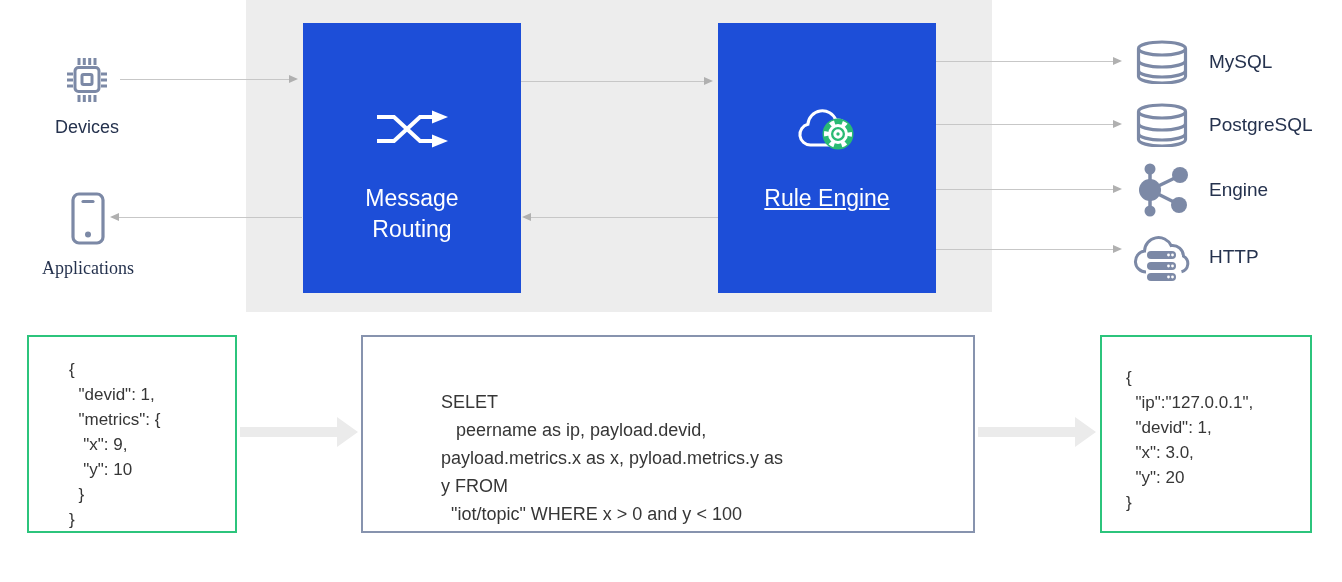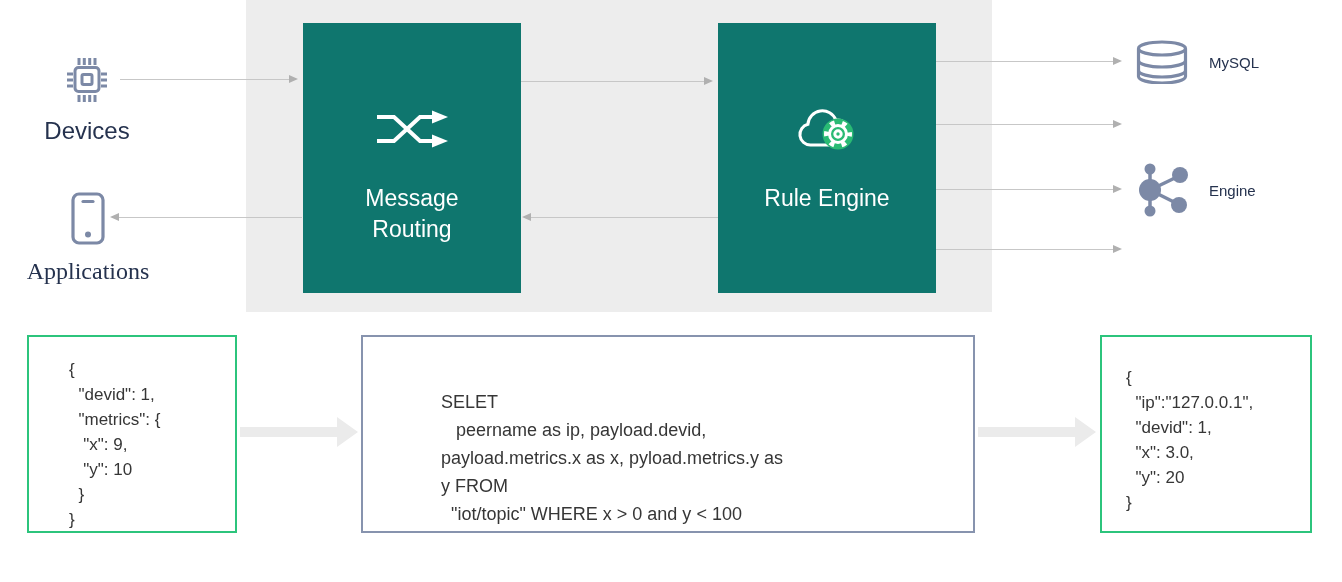--- a/index.html
+++ b/index.html
@@ -1,37 +1,37 @@
 <!DOCTYPE html>
 <html><head>
 <meta charset="utf-8">
 <style>
   html,body{margin:0;padding:0;background:#fff;}
   .canvas{position:relative;width:1342px;height:582px;background:#fff;overflow:hidden;
           font-family:"Liberation Sans","DejaVu Sans",sans-serif;}
   .band{position:absolute;left:246px;top:0;width:746px;height:312px;background:#ededed;}
 
   
-  .node{position:absolute;top:23px;width:218px;height:270px;background:#0f766e;color:#fff;text-align:center;}
-  .node.mr{left:303px;} .node.re{left:718px;}
+  .node{position:absolute;top:23px;width:218px;height:270px;background:#1d4ed8;color:#fff;text-align:center;}
+  .node.mr{left:303px;} .node.re{left:718px;text-decoration:underline;}
   .node-icon{display:flex;justify-content:center;align-items:center;height:56px;margin-top:78px;}
   .node-label{margin-top:26px;font-size:23px;line-height:31px;white-space:pre-line;font-weight:400;}
 
   
   .endpoint{position:absolute;text-align:center;}
   .endpoint.devices{left:39px;top:54px;width:96px;}
   .endpoint.apps{left:16px;top:192px;width:144px;font-family:Liberation Serif, serif;}
   .endpoint svg{display:block;margin:0 auto;}
-  .ep-label{margin-top:11px;font-size:24px;color:#25324e;}
+  .ep-label{margin-top:11px;font-size:18px;color:#25324e;}
   .endpoint.apps .ep-label{margin-top:13px;}
 
   
   .sink{position:absolute;left:1130px;height:62px;display:flex;align-items:center;}
   .sink-icon{width:64px;display:flex;justify-content:center;align-items:center;}
-  .sink-label{margin-left:15px;font-size:15px;color:#25324e;}
+  .sink-label{margin-left:15px;font-size:19px;color:#25324e;}
 
   
   .flow-arrow{position:absolute;height:0;border-top:1.5px solid #c7c7c7;}
   .flow-arrow.right::after{content:"";position:absolute;right:-2px;top:-5px;width:0;height:0;
     border-left:9px solid #b0b0b0;border-top:4.5px solid transparent;border-bottom:4.5px solid transparent;}
   .flow-arrow.left::before{content:"";position:absolute;left:-2px;top:-5px;width:0;height:0;
     border-right:9px solid #b0b0b0;border-top:4.5px solid transparent;border-bottom:4.5px solid transparent;}
 
   
   .big-arrow{position:absolute;top:427px;width:97px;height:10px;background:#ebebeb;}
@@ -124,20 +124,33 @@
           <ellipse cx="27" cy="8.5" rx="23.5" ry="6.5"></ellipse>
           <path d="M3.5 8.5 V36.5 A23.5 6.5 0 0 0 50.5 36.5 V8.5"></path>
           <path d="M3.5 20.5 A23.5 6.5 0 0 0 50.5 20.5"></path>
           <path d="M3.5 30.5 A23.5 6.5 0 0 0 50.5 30.5"></path>
         </g>
       </svg>
     </span>
     <span class="sink-label">MySQL</span>
   </div>
 
+  <div class="sink" style="top:94px;">
+    <span class="sink-icon">
+      <svg width="54" height="44" viewBox="0 0 54 44">
+        <g fill="none" stroke="#7c89a6" stroke-width="3.2">
+          <ellipse cx="27" cy="8.5" rx="23.5" ry="6.5"></ellipse>
+          <path d="M3.5 8.5 V36.5 A23.5 6.5 0 0 0 50.5 36.5 V8.5"></path>
+          <path d="M3.5 20.5 A23.5 6.5 0 0 0 50.5 20.5"></path>
+          <path d="M3.5 30.5 A23.5 6.5 0 0 0 50.5 30.5"></path>
+        </g>
+      </svg>
+    </span>
+    <span class="sink-label">PostgreSQL</span>
+  </div>
 
   <div class="sink" style="top:159px;">
     <span class="sink-icon">
       <svg width="62" height="58" viewBox="0 0 62 58">
         <g stroke="#7c89a6" stroke-width="3.5">
           <line x1="19" y1="29" x2="19" y2="9"></line>
           <line x1="19" y1="29" x2="19" y2="49"></line>
           <line x1="19" y1="29" x2="48" y2="15"></line>
           <line x1="19" y1="29" x2="47" y2="43"></line>
         </g>
@@ -146,20 +159,41 @@
           <circle cx="19" cy="8" r="5.5"></circle>
           <circle cx="19" cy="50" r="5.5"></circle>
           <circle cx="49" cy="14" r="8"></circle>
           <circle cx="48" cy="44" r="8"></circle>
         </g>
       </svg>
     </span>
     <span class="sink-label">Engine</span>
   </div>
 
+  <div class="sink" style="top:226px;">
+    <span class="sink-icon">
+      <svg width="64" height="58" viewBox="0 0 64 58">
+        <path d="M16 44 a10.5 10.5 0 0 1 -1.5 -20.9 a14 14 0 0 1 26.6 -5.6 a11 11 0 0 1 12.4 10.7 a8.5 8.5 0 0 1 -2 15.6" fill="none" stroke="#7c89a6" stroke-width="3"></path>
+        <g fill="#7c89a6">
+          <rect x="17" y="23" width="29" height="8" rx="4"></rect>
+          <rect x="17" y="34" width="29" height="8" rx="4"></rect>
+          <rect x="17" y="45" width="29" height="8" rx="4"></rect>
+        </g>
+        <g fill="#fff">
+          <circle cx="38.5" cy="27" r="1.4"></circle>
+            <circle cx="42.5" cy="27" r="1.4"></circle>
+          <circle cx="38.5" cy="38" r="1.4"></circle>
+            <circle cx="42.5" cy="38" r="1.4"></circle>
+          <circle cx="38.5" cy="49" r="1.4"></circle>
+            <circle cx="42.5" cy="49" r="1.4"></circle>
+        </g>
+      </svg>
+    </span>
+    <span class="sink-label">HTTP</span>
+  </div>
 
   <div class="codebox green in">
     <pre class="code">{
   "devid": 1,
   "metrics": {
    "x": 9,
    "y": 10
   }
 }</pre>
   </div>

